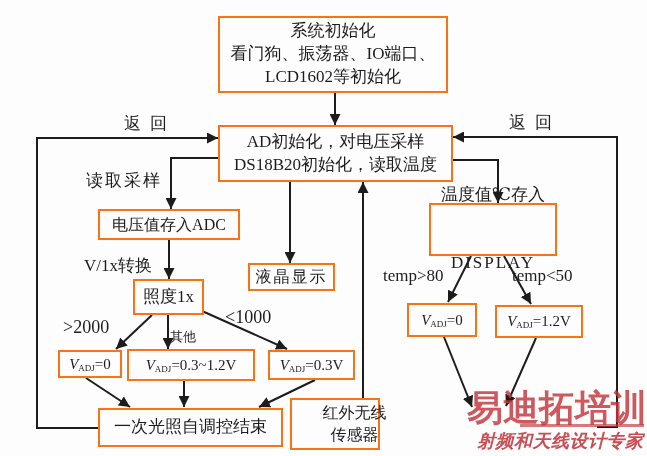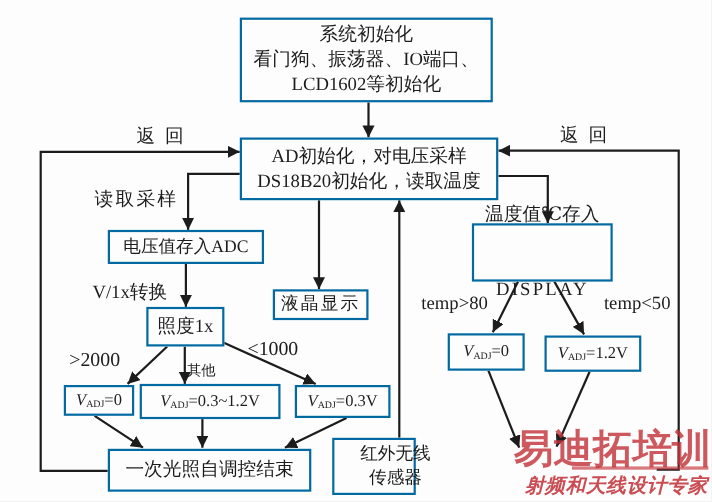--- a/index.html
+++ b/index.html
@@ -3,21 +3,21 @@
 <meta charset="utf-8">
 <style>
   html,body{margin:0;padding:0;background:#e8e8e8;}
   #canvas{
     position:relative;width:647px;height:456px;background:#fdfdfd;
     font-family:"Liberation Serif","DejaVu Serif",serif;color:#1c1c1c;
     overflow:hidden;margin:0 auto;
   }
   #wires{position:absolute;left:0;top:0;z-index:0;}
   .node{
-    position:absolute;box-sizing:border-box;border:2px solid #0369a1;background:#fdfdfd;
+    position:absolute;box-sizing:border-box;border:2px solid #f97316;background:#fdfdfd;
     display:flex;flex-direction:column;align-items:center;justify-content:center;
     text-align:center;z-index:1;line-height:1.35;
   }
   .node .ln{display:block;white-space:nowrap;}
   .lbl{
     position:absolute;z-index:2;white-space:nowrap;background:transparent;
   }
   .vexpr i{font-style:italic;font-weight:500;}
   .vexpr sub{font-size:9px;letter-spacing:0;vertical-align:-2px;}
   .wm{position:absolute;z-index:3;white-space:nowrap;font-weight:bold;}
@@ -90,21 +90,21 @@
   </div>
 
   <div class="node vexpr" style="left:268px;top:350px;width:87px;height:30px;font-size:15px;">
     <span class="ln"><i>V</i><sub>ADJ</sub><span>=0.3V</span></span>
   </div>
 
   <div class="node" style="left:98px;top:408px;width:185px;height:39px;font-size:17px;">
     <span class="ln">一次光照自调控结束</span>
   </div>
 
-  <div class="node" style="left:302px;top:398px;width:76px;height:52px;font-size:16px;padding-left:39px;">
+  <div class="node" style="left:290px;top:398px;width:90px;height:52px;font-size:16px;padding-left:39px;">
     <span class="ln">红外无线</span>
     <span class="ln">传感器</span>
   </div>
 
   <div class="node" style="left:429px;top:203px;width:128px;height:53px;font-size:17px;">
     <span class="ln">温度值℃存入</span>
     <span class="ln" style="letter-spacing:2px;margin-top:45px;">DISPLAY</span>
   </div>
 
   <div class="node vexpr" style="left:407px;top:303px;width:70px;height:34px;font-size:15px;">
@@ -117,19 +117,19 @@
 
 
   <div class="lbl" style="left:124px;top:112px;font-size:17px;letter-spacing:9px;">返回</div>
   <div class="lbl" style="left:509px;top:111px;font-size:17px;letter-spacing:9px;">返回</div>
   <div class="lbl" style="left:86px;top:169px;font-size:17px;letter-spacing:2px;">读取采样</div>
   <div class="lbl" style="left:84px;top:254px;font-size:17px;">V/1x转换</div>
   <div class="lbl" style="left:63px;top:317px;font-size:18px;">&gt;2000</div>
   <div class="lbl" style="left:170px;top:328px;font-size:13px;">其他</div>
   <div class="lbl" style="left:225px;top:307px;font-size:18px;">&lt;1000</div>
   <div class="lbl" style="left:383px;top:266px;font-size:17px;">temp&gt;80</div>
-  <div class="lbl" style="left:549px;top:266px;font-size:17px;">temp&lt;50</div>
+  <div class="lbl" style="left:512px;top:266px;font-size:17px;">temp&lt;50</div>
 
   <div class="wm" id="wm-title">易迪拓培训</div>
   <div class="wm" id="wm-underline"></div>
   <div class="wm" id="wm-subtitle">射频和天线设计专家</div>
 
 </div>
 
 </body></html>

